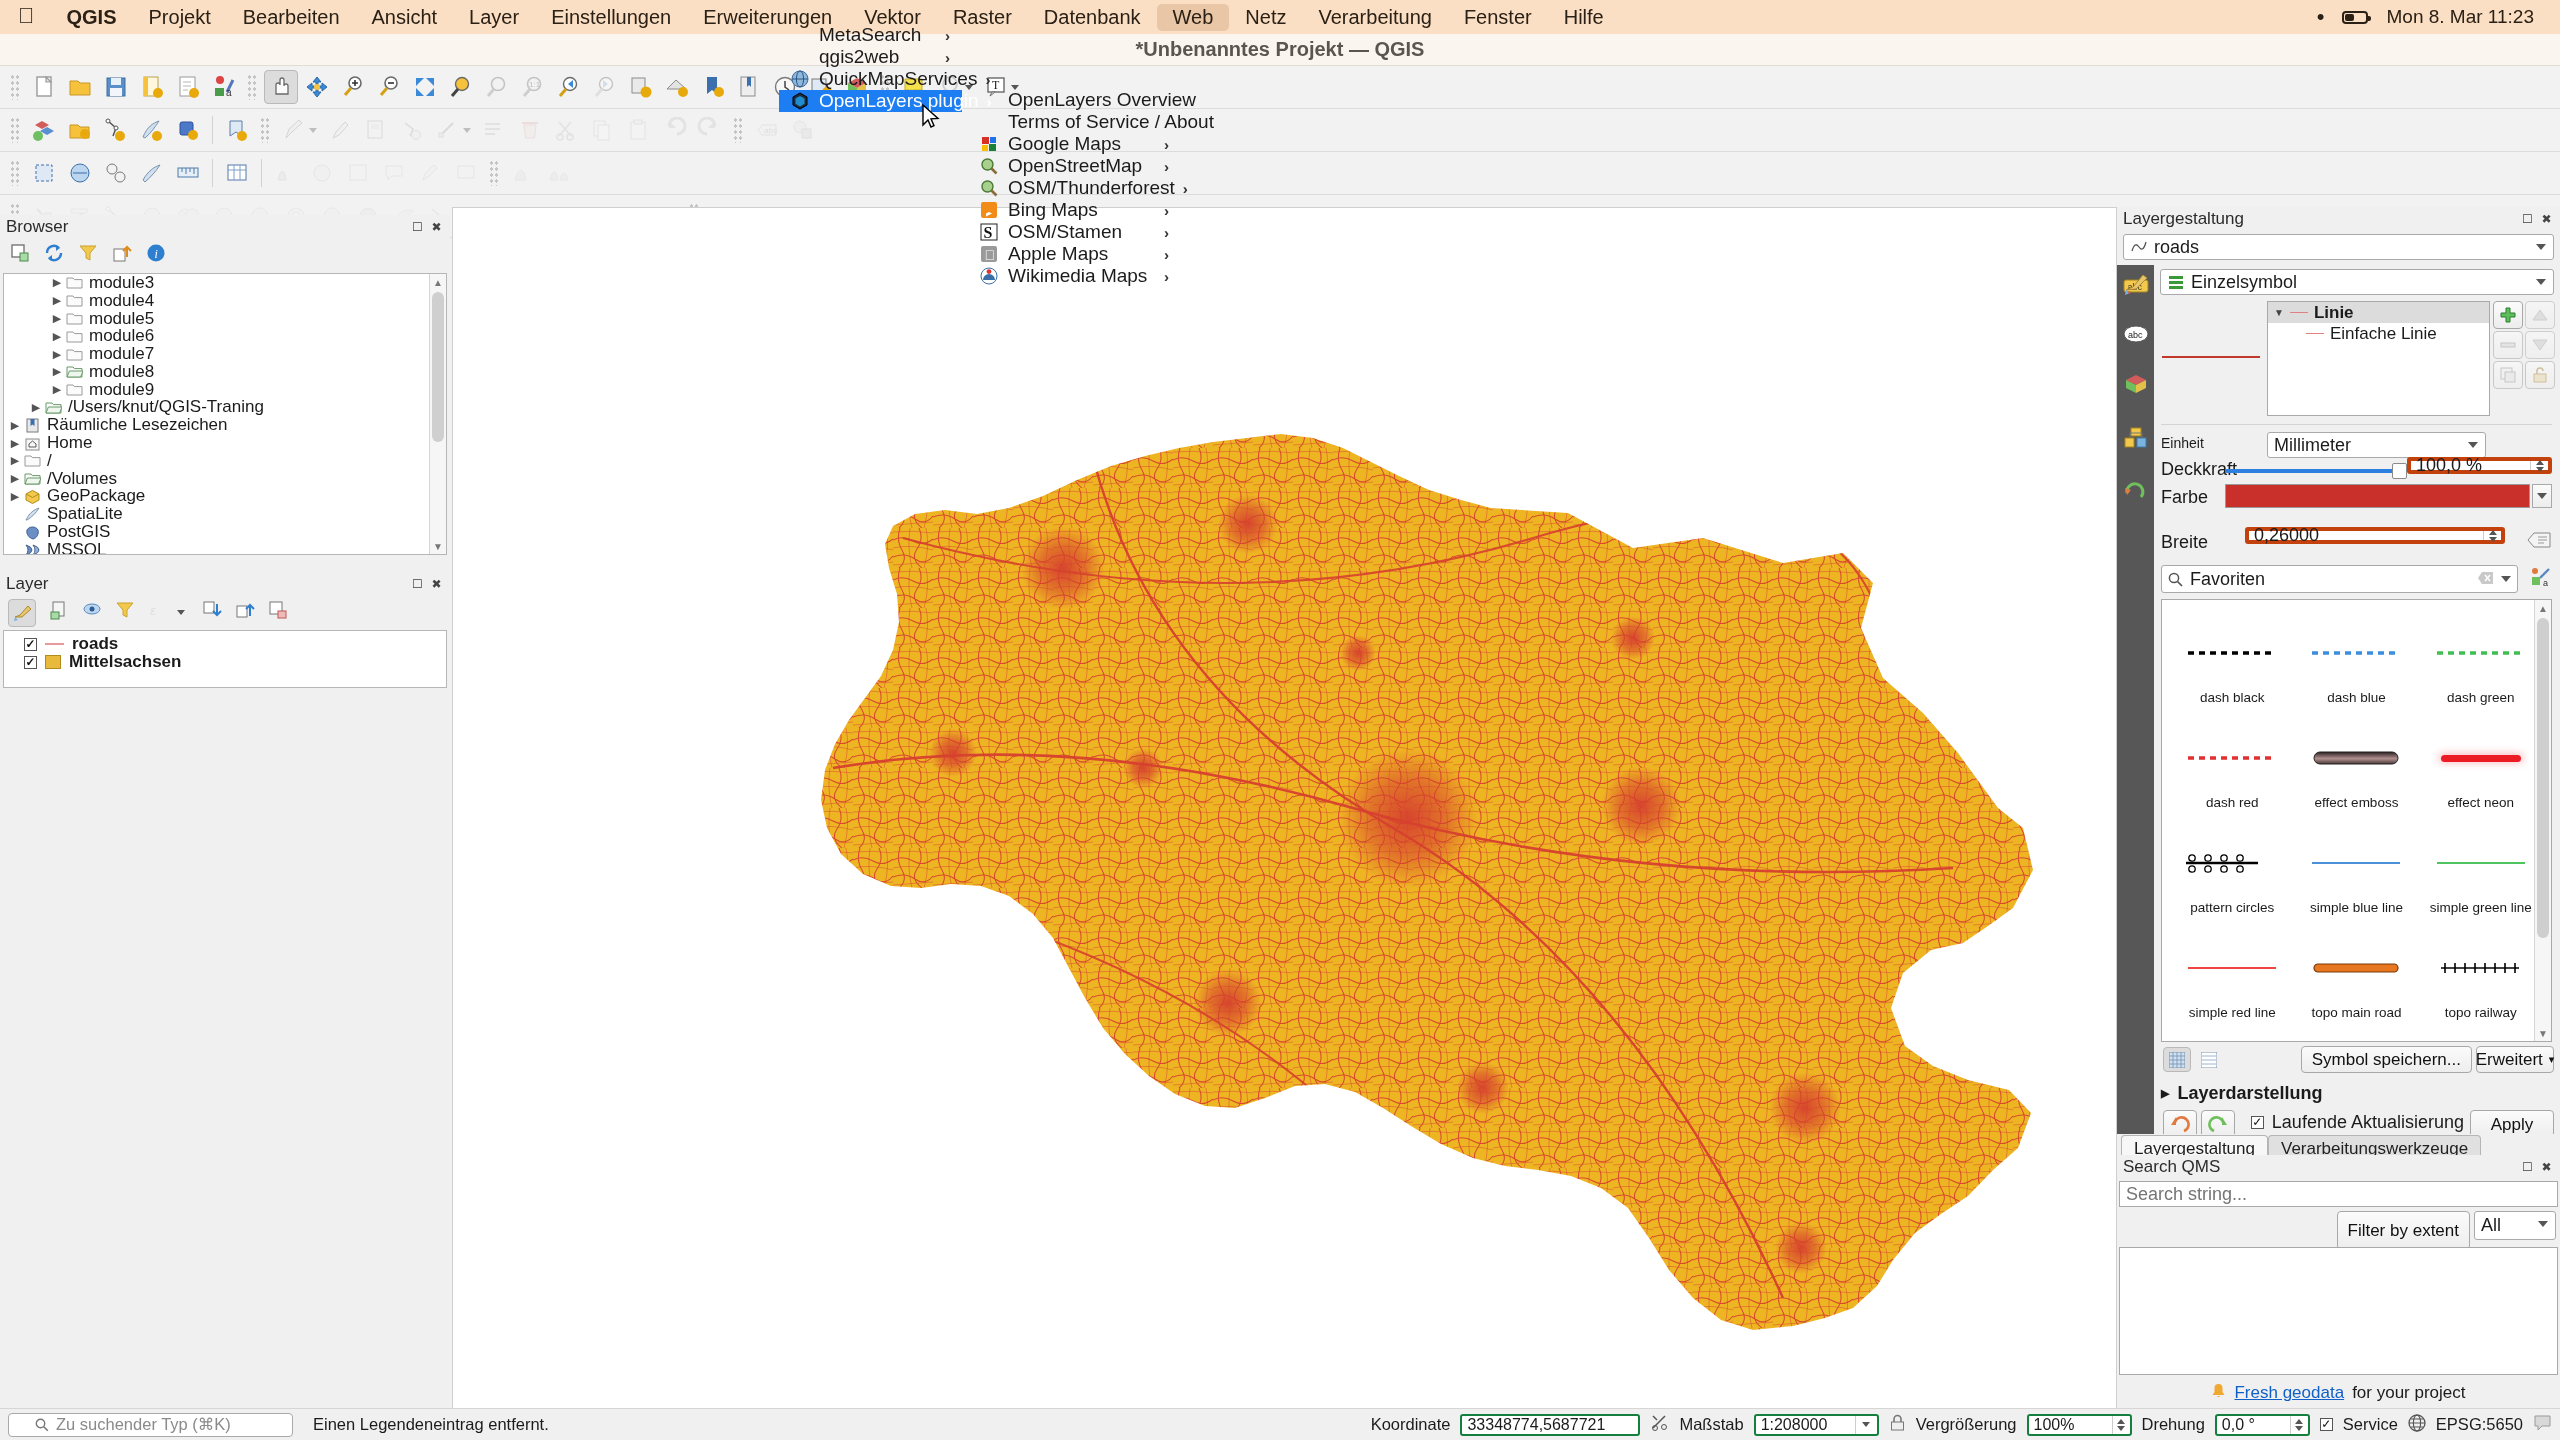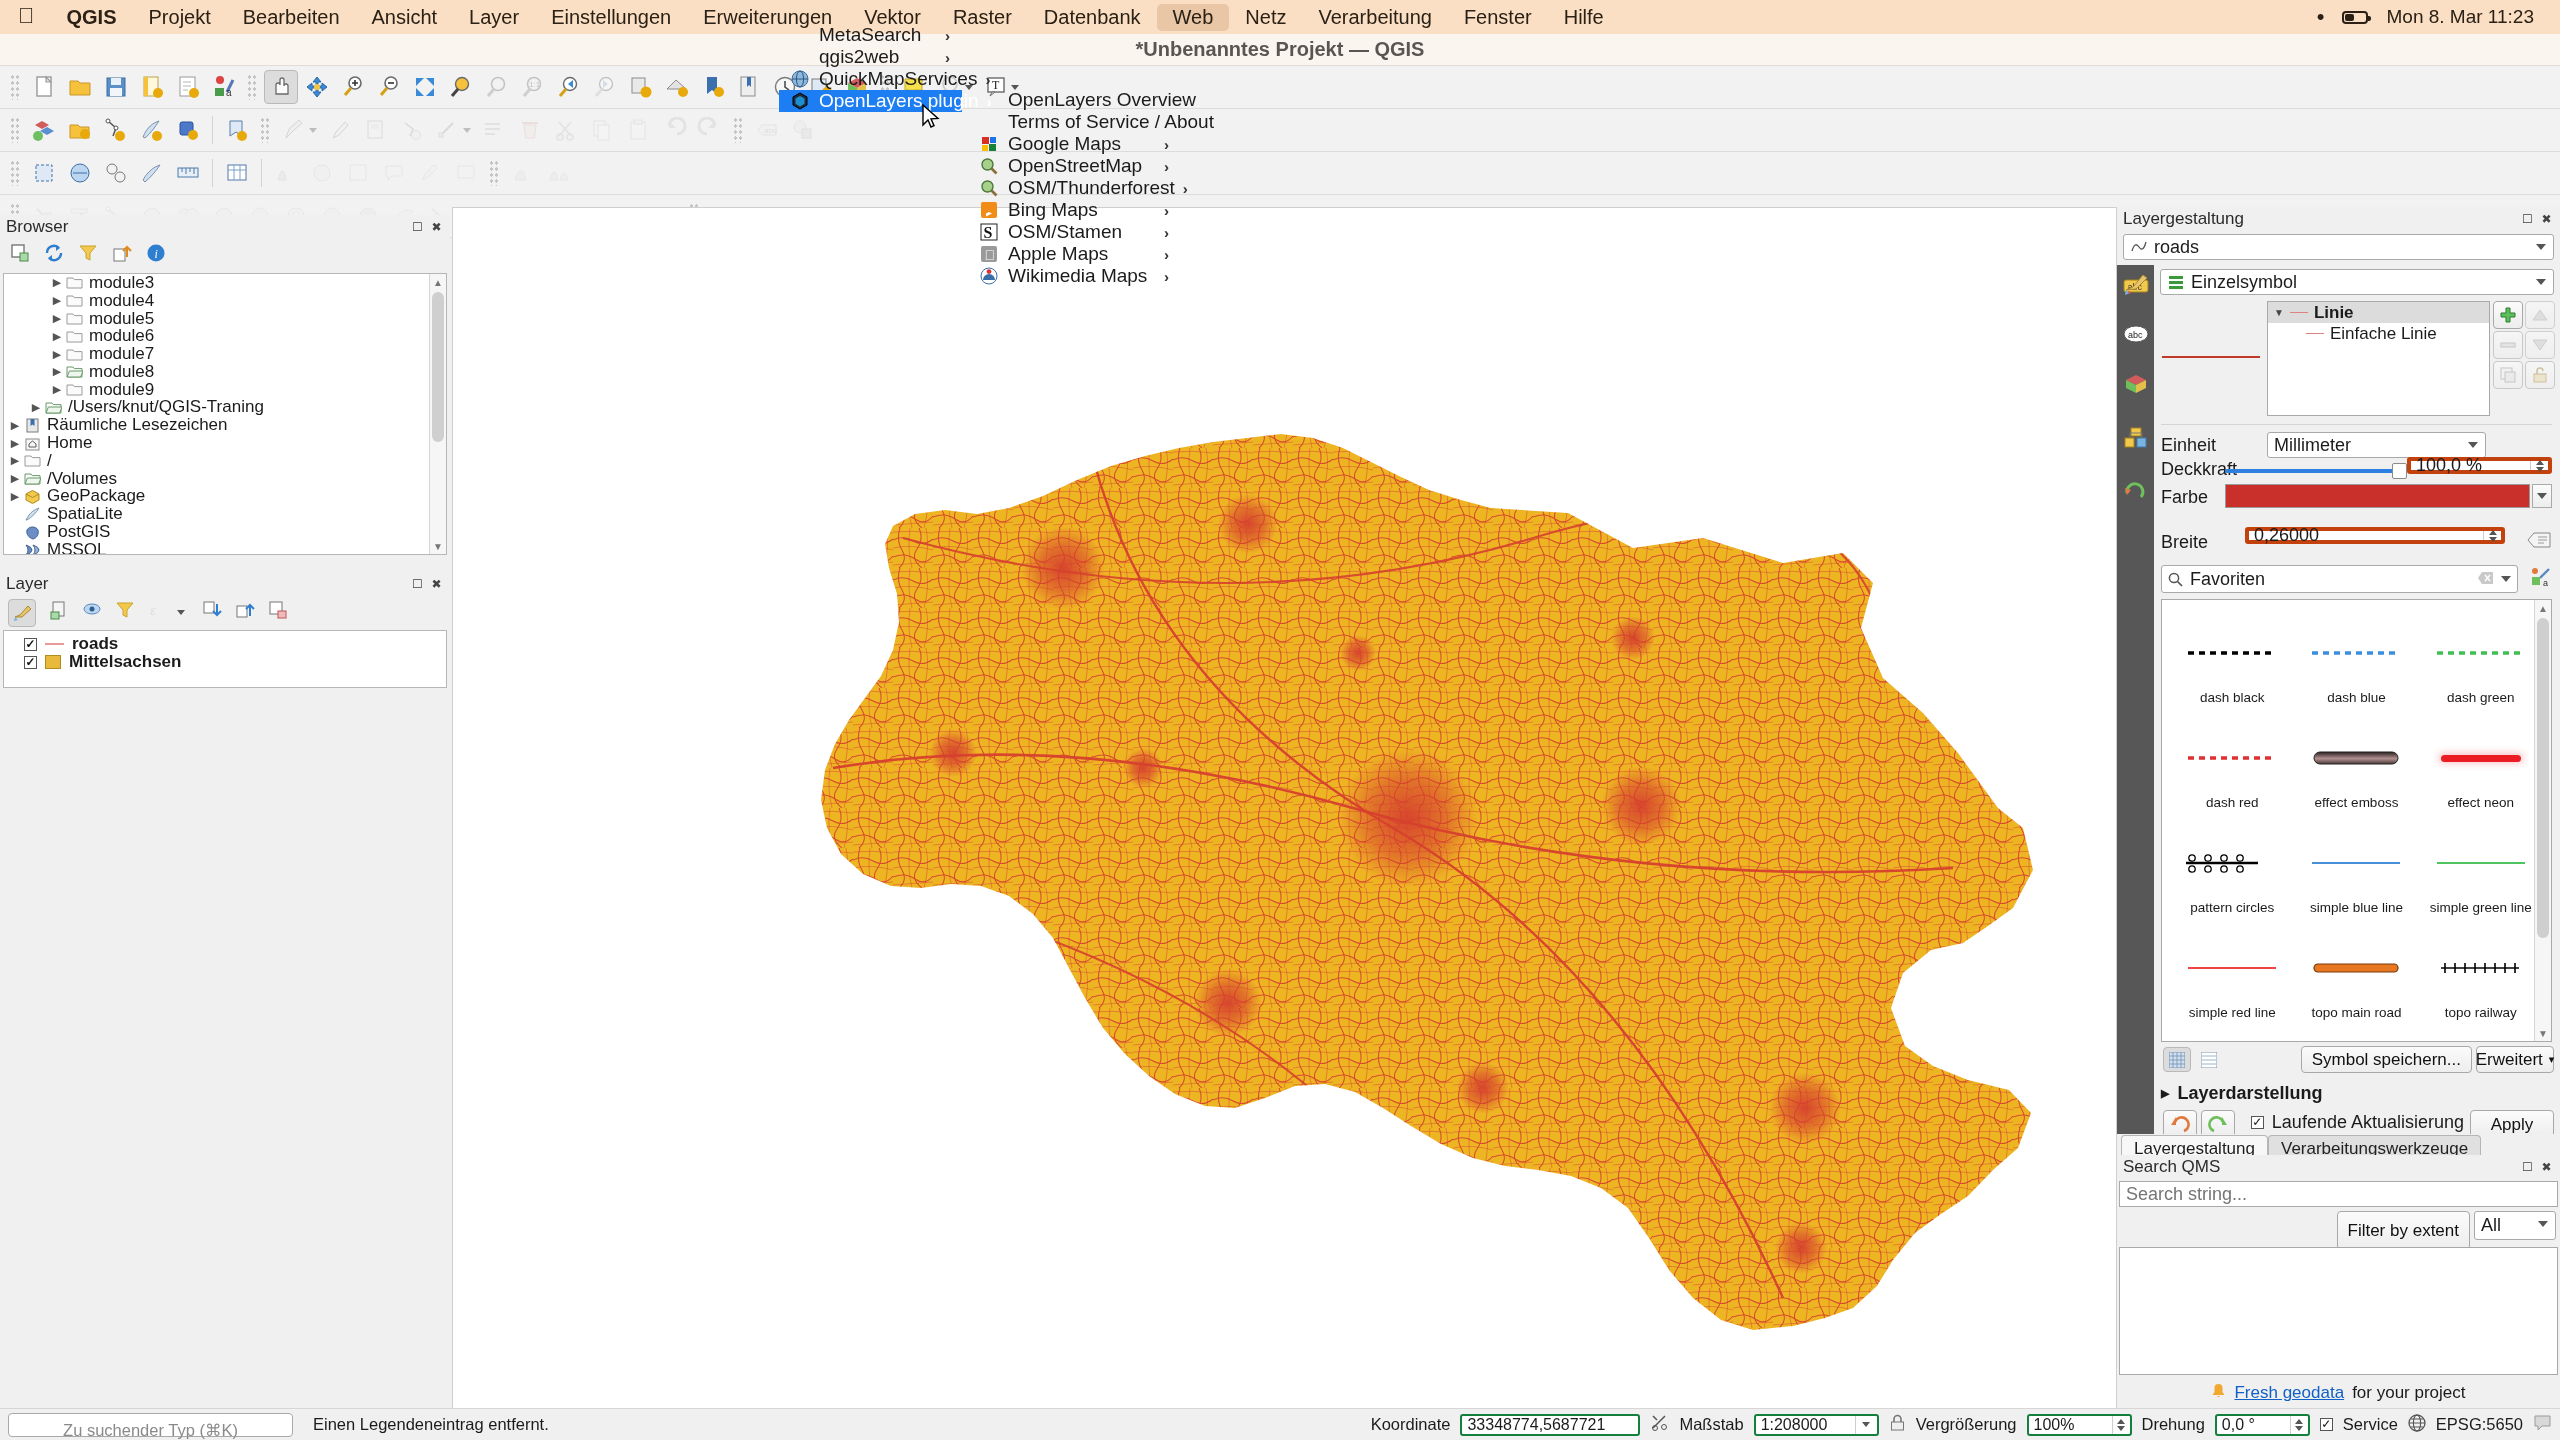--- a/index.html
+++ b/index.html
@@ -1078,21 +1078,21 @@
     <span class="btn" style="height:28px;padding:0;opacity:.55;">
         <svg width="14" height="16">
           <path d="M4 7V4a3 3 0 016 0" stroke="#b59a5e" stroke-width="1.6" fill="none"></path>
           <rect x="1" y="7" width="12" height="8" fill="#e8d9ae" stroke="#b59a5e"></rect>
         </svg>
       </span>
   </div>
 
   <div style="position:absolute;left:44px;right:8px;top:217px;height:1px;background:#d4d4d4;"></div>
 
-  <div style="position:absolute;left:44px;top:228px;width:60px;font-size:18px;">Einheit</div>
+  <div style="position:absolute;left:44px;top:228px;width:60px;font-size:14px;">Einheit</div>
   <div class="combo" style="position:absolute;left:150px;right:74px;top:225px;">
     <span>Millimeter</span>
     <span class="dn"></span>
   </div>
 
   <div style="position:absolute;left:44px;top:252px;width:62px;font-size:18px;">Deckkraft</div>
   <div style="position:absolute;left:108px;top:262px;right:160px;height:4px;background:#2d7fe0;border-radius:2px;">
     <div style="position:absolute;right:-7px;top:-6px;width:15px;height:16px;background:#fff;border:1px solid #8a8a8a;border-radius:2px;"></div>
   </div>
   <div class="spinbox" style="position:absolute;right:8px;top:250px;width:145px;padding-right:0;">
@@ -1341,21 +1341,21 @@
     <span><svg width="15" height="16">
           <path d="M7.5 1a4 4 0 014 4v4l2 3H1.5l2-3V5a4 4 0 014-4z" fill="#f0a830"></path>
           <path d="M6 13a1.6 1.6 0 003 0z" fill="#f0a830"></path>
         </svg></span>
     <a href="#">Fresh geodata</a>
     <span> for your project</span>
   </div>
 </div>
 
 <div id="status">
-  <div style="width:285px;height:24px;background:#fff;border:1px solid #a9a9a9;border-radius:4px;display:flex;align-items:center;gap:7px;padding:0 26px;flex-direction:column;">
+  <div style="width:285px;height:24px;background:#fff;border:1px solid #a9a9a9;border-radius:4px;display:flex;align-items:center;gap:7px;padding:0 26px;">
     <svg width="14" height="14">
         <circle cx="5.5" cy="5.5" r="4.2" fill="none" stroke="#777" stroke-width="1.4"></circle>
         <path d="M8.8 8.8l4 4" stroke="#777" stroke-width="1.6"></path>
       </svg>
     <span style="color:#8a8a8a;">Zu suchender Typ (⌘K)</span>
   </div>
   <span style="margin-left:10px;">Einen Legendeneintrag entfernt.</span>
   <span style="flex:1;"></span>
 
   <span>Koordinate</span>

